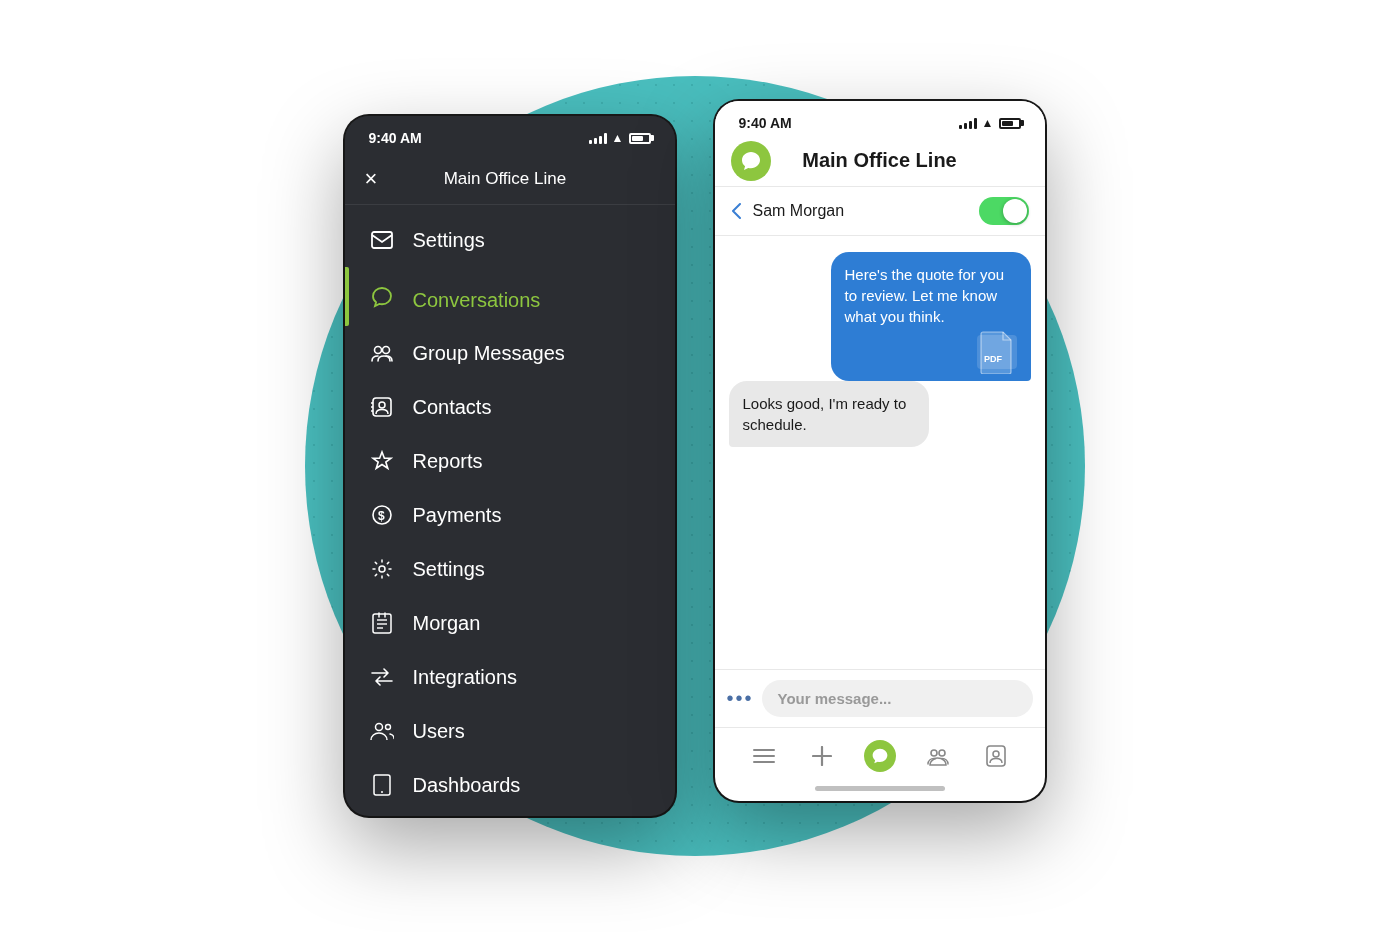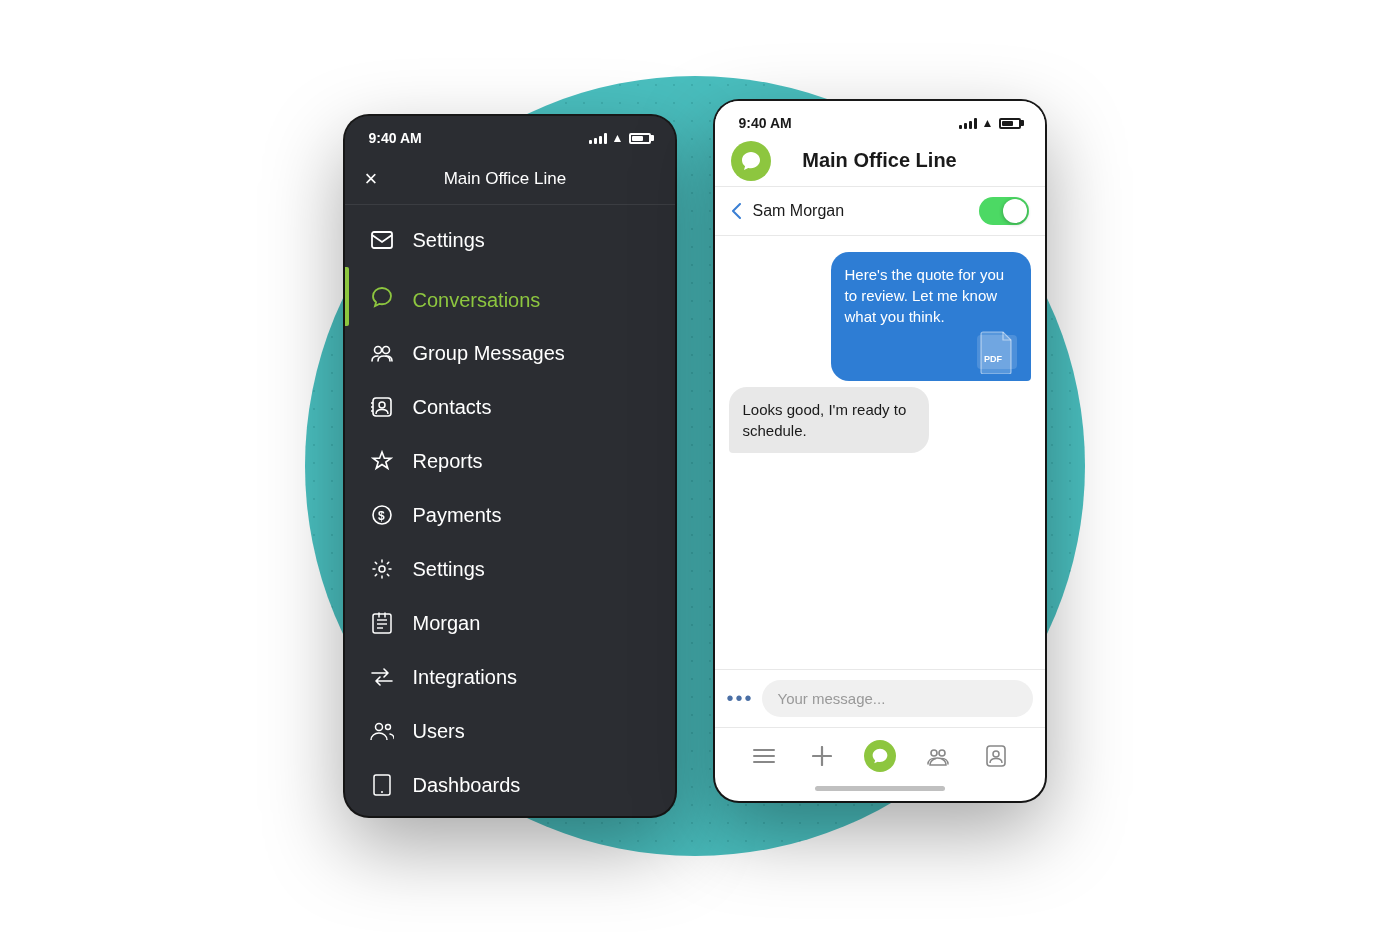--- a/index.html
+++ b/index.html
@@ -332,21 +332,21 @@
       right: 2px;
       top: 2px;
       box-shadow: 0 1px 4px rgba(0,0,0,0.3);
     }
 
     
     .messages-area {
       padding: 16px 14px;
       display: flex;
       flex-direction: column;
-      gap: 6px;
+      gap: 0;
       flex: 1;
     }
 
     .message-bubble {
       max-width: 200px;
       border-radius: 18px;
       padding: 12px 14px;
       font-size: 15px;
       line-height: 1.4;
       position: relative;
@@ -404,20 +404,21 @@
     }
 
     .message-input {
       flex: 1;
       background: #f0f0f0;
       border-radius: 20px;
       padding: 10px 16px;
       font-size: 15px;
       color: #999;
       border: none;
+      font-weight: bold;
     }
 
     
     .bottom-tabs {
       display: flex;
       justify-content: space-around;
       align-items: center;
       padding: 12px 20px 8px;
       border-top: 1px solid #e8e8e8;
     }

